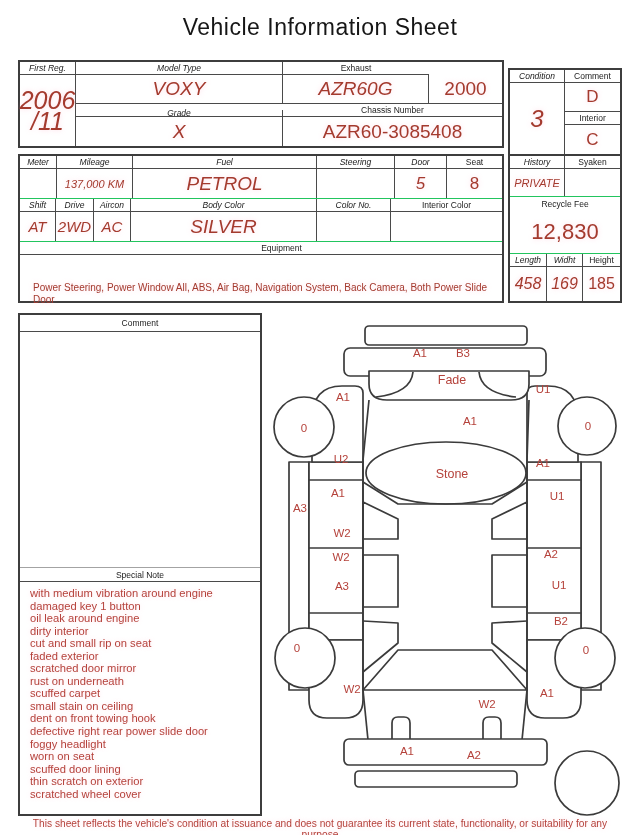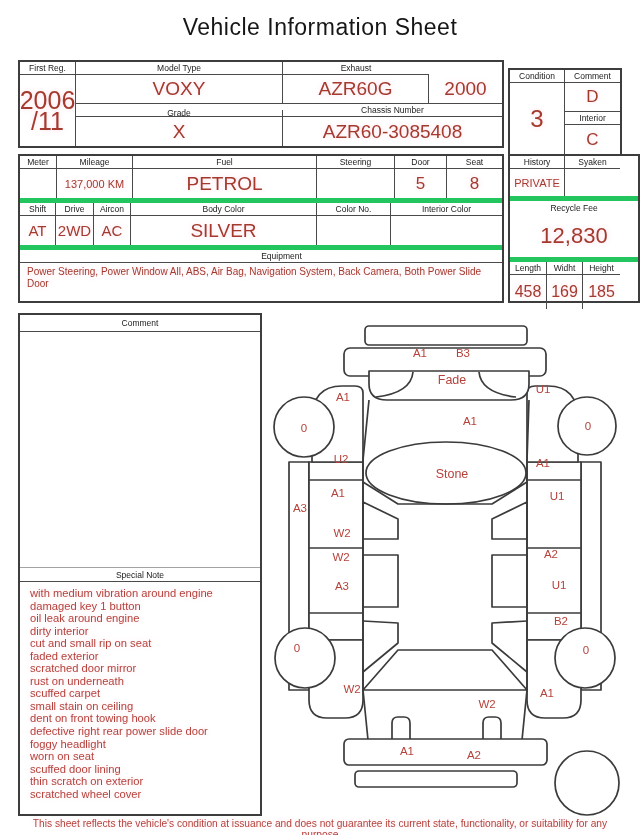--- a/index.html
+++ b/index.html
@@ -4,27 +4,27 @@
 <style>
   html,body{margin:0;padding:0;background:#fff;}
   body{width:640px;height:835px;position:relative;font-family:"Liberation Sans",sans-serif;overflow:hidden;}
   .abs{position:absolute;}
   .title{left:0;top:14px;width:640px;text-align:center;font-size:23px;color:#161616;letter-spacing:.5px;}
   .tbl{position:absolute;border:2px solid #3d3d3d;background:#fff;box-sizing:border-box;display:block;}
   .grid{display:grid;}
   .c{display:flex;align-items:center;justify-content:center;box-sizing:border-box;text-align:center;}
   .hd{font-size:8.5px;color:#1b1b1b;}
   .vl{color:#a43a2e;text-shadow:0 0 5px rgba(255,160,190,.38);}
-  .br{border-right:1px solid #4a4a4a;}
+  .br{border-right:1px solid #4a4a4a;font-style:italic;}
   .bb{border-bottom:1px solid #4a4a4a;}
-  .divb{border-bottom:5px solid #22c55e;}
+  .divb{border-bottom:1px solid #22c55e;}
   .f24{font-size:24px;} .f22{font-size:22px;} .f19{font-size:19px;} .f17{font-size:17px;}
   .f16{font-size:16px;} .f15{font-size:15px;} .f11{font-size:11px;}
   .firstreg{line-height:21px;font-size:25px;}
-  .equip-text{display:block;padding:3px 7px;font-size:10px;line-height:12px;text-align:left;color:#a43a2e;text-shadow:0 0 5px rgba(255,160,190,.38);}
+  .equip-text{display:block;padding:3px 13px;font-size:10px;line-height:12px;text-align:left;color:#a43a2e;text-shadow:0 0 5px rgba(255,160,190,.38);margin-top:24px;}
   .cm-head{height:17px;border-bottom:1px solid #4a4a4a;}
   .cm-empty{height:235px;}
   .sn-head{height:15px;border-top:1px solid #a3a3a3;border-bottom:1px solid #4a4a4a;}
   .sn-list{padding:5px 6px 0 10px;text-align:left;}
   .note-item{font-size:11.2px;line-height:12.55px;color:#b5423b;white-space:nowrap;text-shadow:0 0 4px rgba(255,170,195,.35);}
   .disclaimer{left:30px;top:818px;width:580px;text-align:center;font-size:10.2px;color:#b5423b;text-shadow:0 0 4px rgba(255,170,195,.35);}
   svg text{font-family:"Liberation Sans",sans-serif;}
 </style>
 </head>
 <body>
@@ -84,21 +84,21 @@
     <div class="c vl br f15">2WD</div>
     <div class="c vl br f15">AC</div>
     <div class="c vl br f19">SILVER</div>
     <div class="c vl br"></div>
     <div class="c vl"></div>
   </div>
   <div class="c hd bb" style="height:13px;padding-left:41px;">Equipment</div>
   <div class="equip-text">Power Steering, Power Window  All, ABS, Air Bag, Navigation System, Back Camera, Both Power Slide Door</div>
 </div>
 
-<div class="tbl" style="left:508px;top:154px;width:132px;height:149px;">
+<div class="tbl" style="left:508px;top:154px;width:114px;height:149px;">
   <div class="grid divb" style="grid-template-columns:55px 55px;grid-template-rows:13px 27px;">
     <div class="c hd br bb">History</div>
     <div class="c hd bb">Syaken</div>
     <div class="c vl br f11">PRIVATE</div>
     <div class="c vl"></div>
   </div>
   <div class="divb">
     <div class="c hd" style="height:13px;">Recycle Fee</div>
     <div class="c vl f22" style="height:43px;">12,830</div>
   </div>

